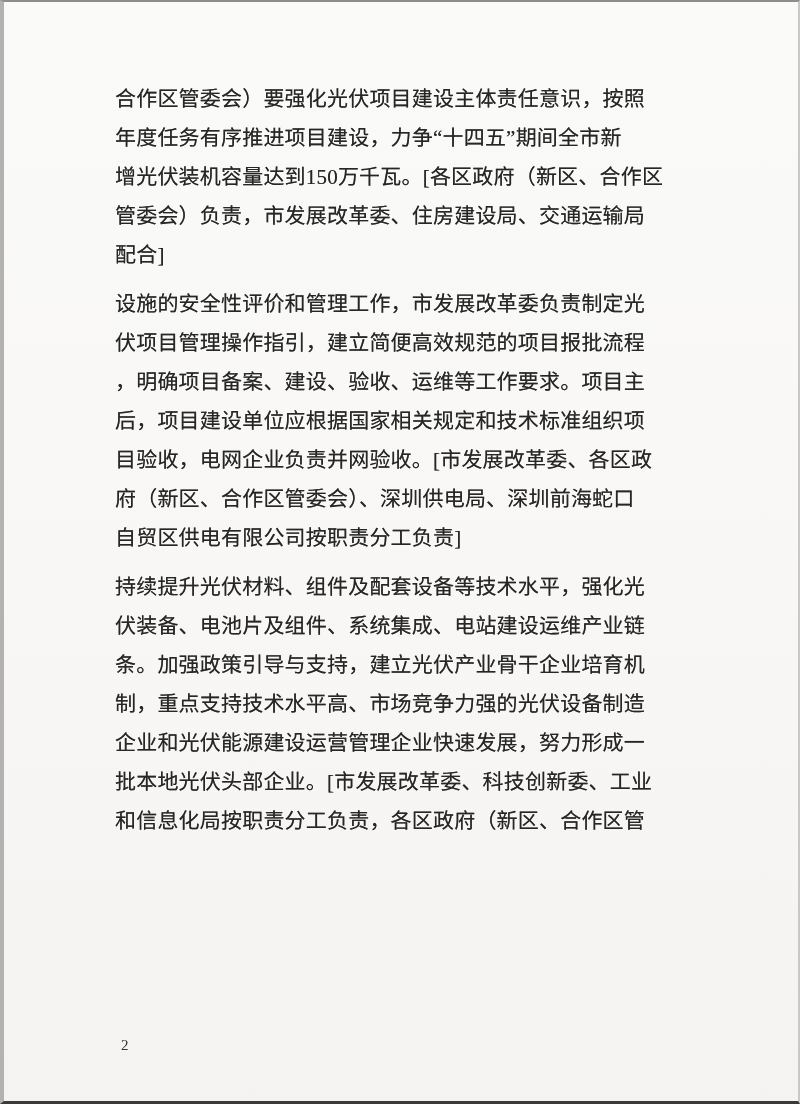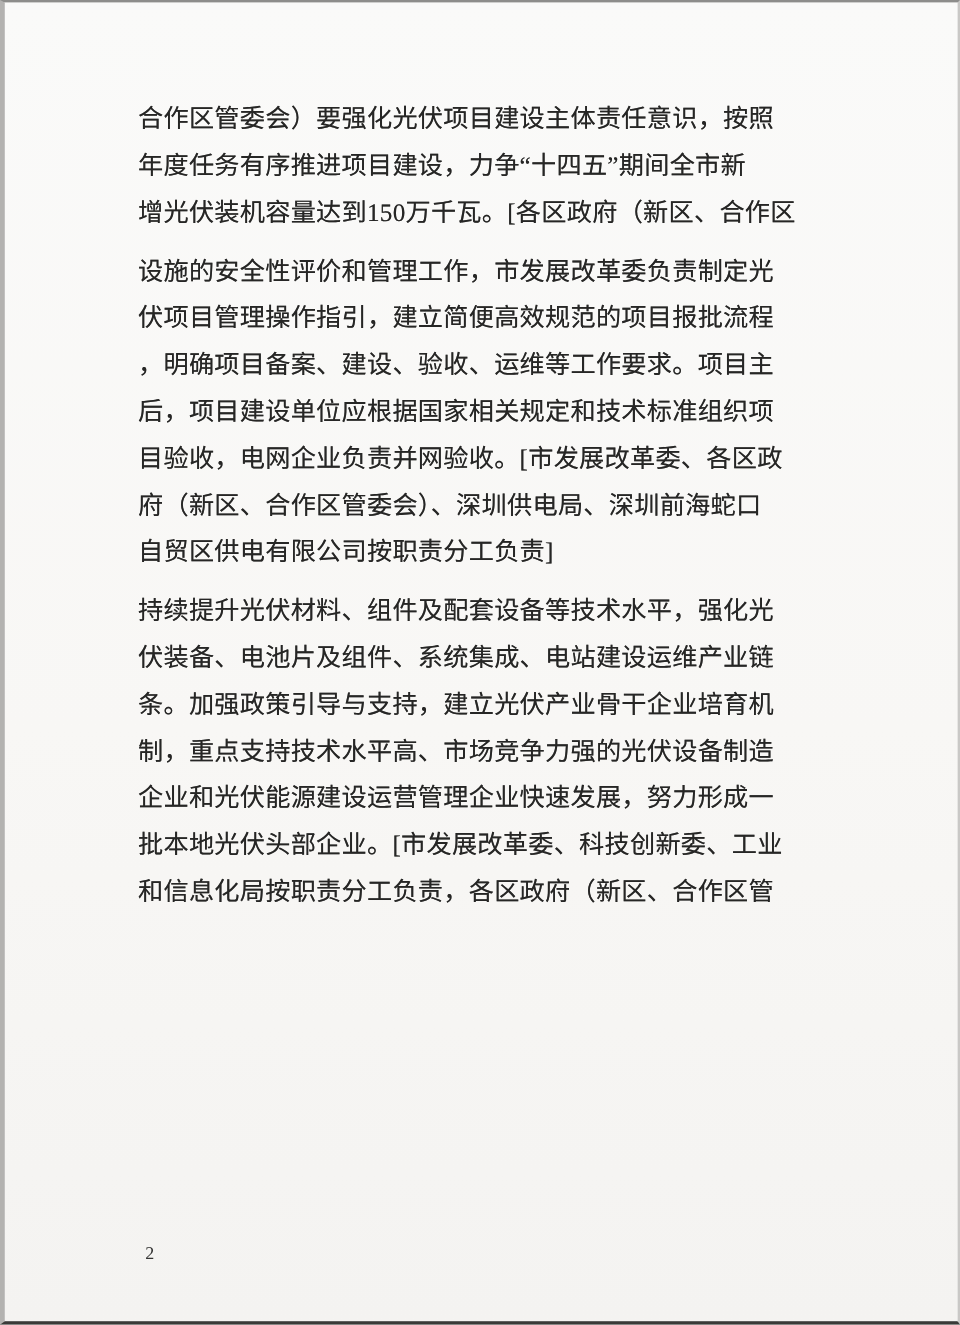--- a/index.html
+++ b/index.html
@@ -50,20 +50,22 @@
 </style>
 </head>
 <body>
 
 <div class="page">
   <div class="text-block">
     <div class="paragraph">
         <div class="text-line">合作区管委会）要强化光伏项目建设主体责任意识，按照</div>
         <div class="text-line">年度任务有序推进项目建设，力争“十四五”期间全市新</div>
         <div class="text-line">增光伏装机容量达到150万千瓦。[各区政府（新区、合作区</div>
+        <div class="text-line">管委会）负责，市发展改革委、住房建设局、交通运输局</div>
+        <div class="text-line">配合]</div>
       </div>
     <div class="paragraph">
         <div class="text-line">设施的安全性评价和管理工作，市发展改革委负责制定光</div>
         <div class="text-line">伏项目管理操作指引，建立简便高效规范的项目报批流程</div>
         <div class="text-line">，明确项目备案、建设、验收、运维等工作要求。项目主</div>
         <div class="text-line">后，项目建设单位应根据国家相关规定和技术标准组织项</div>
         <div class="text-line">目验收，电网企业负责并网验收。[市发展改革委、各区政</div>
         <div class="text-line">府（新区、合作区管委会）、深圳供电局、深圳前海蛇口</div>
         <div class="text-line">自贸区供电有限公司按职责分工负责]</div>
       </div>

